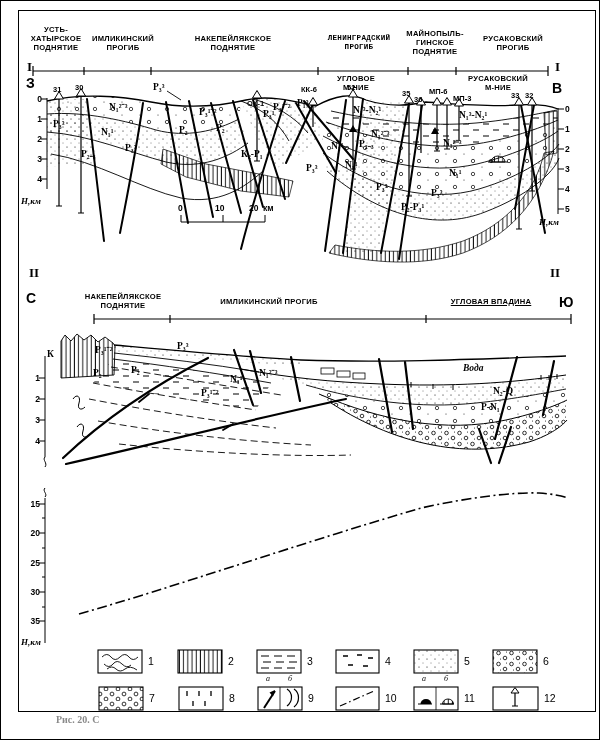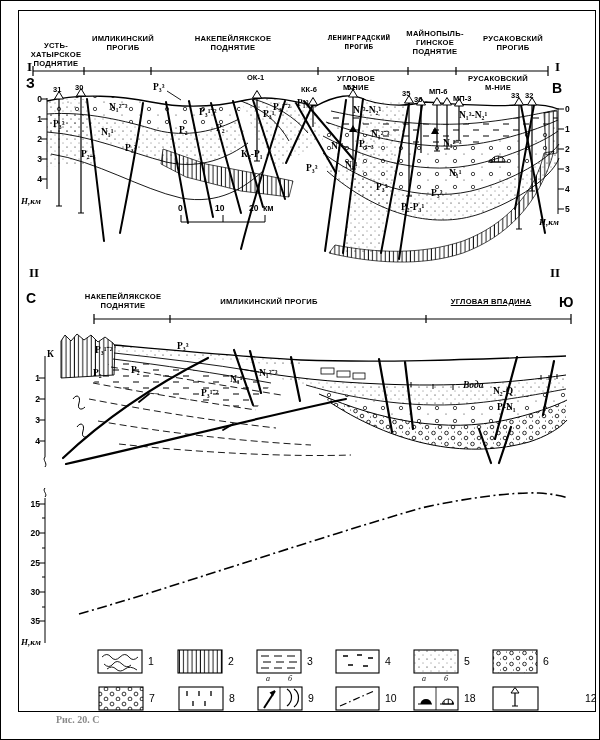--- a/index.html
+++ b/index.html
@@ -14,21 +14,21 @@
   .zone{font:bold 7.6px/9px "Liberation Sans",sans-serif;letter-spacing:.25px;}
   .rom{font:bold 13px "Liberation Serif",serif;}
   .dir{font:bold 14px "Liberation Sans",sans-serif;}
   .well{font:bold 7.5px "Liberation Sans",sans-serif;}
   .unit{font:bold 9.5px "Liberation Serif",serif;}
   .tick{font:bold 8.5px "Liberation Sans",sans-serif;}
   .axu{font:italic bold 9px "Liberation Serif",serif;}
   .sb{font:bold 8.5px "Liberation Sans",sans-serif;}
   .lgn{font:10.5px "Liberation Sans",sans-serif;}
   .ab{font:italic 8px "Liberation Serif",serif;}
-  .wtr{font:italic bold 9.5px "Liberation Serif",serif;margin-top:17px;}
+  .wtr{font:italic bold 9.5px "Liberation Serif",serif;}
   .cap{font:bold 10px "Liberation Serif",serif;color:#8a8a8a;}
 </style>
 </head>
 <body>
 
 <div class="page">
   <div class="frame"></div>
 
   <svg class="art" width="600" height="740" viewBox="0 0 600 740">
     <defs>
@@ -255,21 +255,21 @@
       <path d="M439,703h14" stroke-width="1"></path>
       <path d="M441.5,703 a5.5,5 0 0 1 11,0 z" fill="url(#pvh)" stroke-width="0.9"></path>
       <rect x="492" y="686" width="45" height="23" stroke-width="1.1"></rect>
       <path d="M514,705V692" stroke-width="1.2"></path>
       <path d="M510,692 L514,686.5 L518,692 Z" fill="#fff" stroke-width="1"></path>
       <path d="M511,705h6" stroke-width="1"></path>
     </g>
   </svg>
 
   <div class="lay">
-      <div class="ann zone ctr" style="left: 55px; top: 40px; width: 74px;">
+      <div class="ann zone ctr" style="left: 55px; top: 24px; width: 74px;">
         <div>УСТЬ-</div>
         <div>ХАТЫРСКОЕ</div>
         <div>ПОДНЯТИЕ</div>
       </div>
       <div class="ann zone ctr" style="left: 122px; top: 33px; width: 92px;">
         <div>ИМЛИКИНСКИЙ</div>
         <div>ПРОГИБ</div>
       </div>
       <div class="ann zone ctr" style="left: 232px; top: 33px; width: 112px;">
         <div>НАКЕПЕЙЛЯКСКОЕ</div>
@@ -301,21 +301,21 @@
     </div>
   <div class="lay">
       <div class="ann  rom" style="left: 26px; top: 58px;">I</div>
       <div class="ann  rom" style="left: 554px; top: 58px;">I</div>
       <div class="ann  dir" style="left: 25px; top: 74px;">З</div>
       <div class="ann  dir" style="left: 551px; top: 79px;">В</div>
     </div>
   <div class="lay">
       <div class="ann well" style="left: 52px; top: 84px;">31</div>
       <div class="ann well" style="left: 74px; top: 82px;">30</div>
-      <div class="ann well" style="left: 246px; top: 72px;">ОК-1</div>
+      <div class="ann well" style="left: 246px; top: 98px;">ОК-1</div>
       <div class="ann well" style="left: 300px; top: 84px;">КК-6</div>
       <div class="ann well" style="left: 346px; top: 82px;">52</div>
       <div class="ann well" style="left: 401px; top: 88px;">35</div>
       <div class="ann well" style="left: 413px; top: 94px;">36</div>
       <div class="ann well" style="left: 428px; top: 86px;">МП-6</div>
       <div class="ann well" style="left: 452px; top: 93px;">МП-3</div>
       <div class="ann well" style="left: 510px; top: 90px;">33</div>
       <div class="ann well" style="left: 524px; top: 90px;">32</div>
     </div>
   <div class="lay">
@@ -388,21 +388,21 @@
       <div class="ann unit" style="left: 46px; top: 348px;">К</div>
       <div class="ann unit" style="left: 94px; top: 342px;">Р₃¹⁻²</div>
       <div class="ann unit" style="left: 176px; top: 340px;">Р₃³</div>
       <div class="ann unit" style="left: 92px; top: 367px;">Р₂</div>
       <div class="ann unit" style="left: 130px; top: 364px;">Р₂</div>
       <div class="ann unit" style="left: 200px; top: 385px;">Р₃¹⁻²</div>
       <div class="ann unit" style="left: 229px; top: 373px;">N₁¹</div>
       <div class="ann unit" style="left: 258px; top: 365px;">N₁²⁻³</div>
       <div class="ann unit wtr" style="left: 462px; top: 362px;">Вода</div>
       <div class="ann unit" style="left: 492px; top: 385px;">N₂-Q</div>
-      <div class="ann unit" style="left: 496px; top: 401px;">Р-N₁</div>
+      <div class="ann unit" style="left: 480px; top: 401px;">Р-N₁</div>
     </div>
   <div class="lay">
       <div class="ann tick ar" style="left: 39px; top: 372px;">1</div>
       <div class="ann tick ar" style="left: 39px; top: 393px;">2</div>
       <div class="ann tick ar" style="left: 39px; top: 414px;">3</div>
       <div class="ann tick ar" style="left: 39px; top: 435px;">4</div>
     </div>
   <div class="lay">
       <div class="ann tick ar" style="left: 39px; top: 498px;">15</div>
       <div class="ann tick ar" style="left: 39px; top: 527px;">20</div>
@@ -419,22 +419,22 @@
       <div class="ann lgn" style="left: 147px; top: 654px;">1</div>
       <div class="ann lgn" style="left: 227px; top: 654px;">2</div>
       <div class="ann lgn" style="left: 306px; top: 654px;">3</div>
       <div class="ann lgn" style="left: 384px; top: 654px;">4</div>
       <div class="ann lgn" style="left: 463px; top: 654px;">5</div>
       <div class="ann lgn" style="left: 542px; top: 654px;">6</div>
       <div class="ann lgn" style="left: 148px; top: 691px;">7</div>
       <div class="ann lgn" style="left: 228px; top: 691px;">8</div>
       <div class="ann lgn" style="left: 307px; top: 691px;">9</div>
       <div class="ann lgn" style="left: 384px; top: 691px;">10</div>
-      <div class="ann lgn" style="left: 463px; top: 691px;">18</div>
-      <div class="ann lgn" style="left: 543px; top: 691px; margin-left: 41px;">12</div>
+      <div class="ann lgn" style="left: 463px; top: 691px;">11</div>
+      <div class="ann lgn" style="left: 543px; top: 691px;">12</div>
     </div>
   <div class="lay">
       <div class="ann ab" style="left: 265px; top: 673px;">а</div>
       <div class="ann ab" style="left: 287px; top: 673px;">б</div>
       <div class="ann ab" style="left: 421px; top: 673px;">а</div>
       <div class="ann ab" style="left: 443px; top: 673px;">б</div>
     </div>
   <div class="lay">
       <div class="ann cap" style="left: 55px; top: 713px;">Рис. 20. С</div>
     </div>

